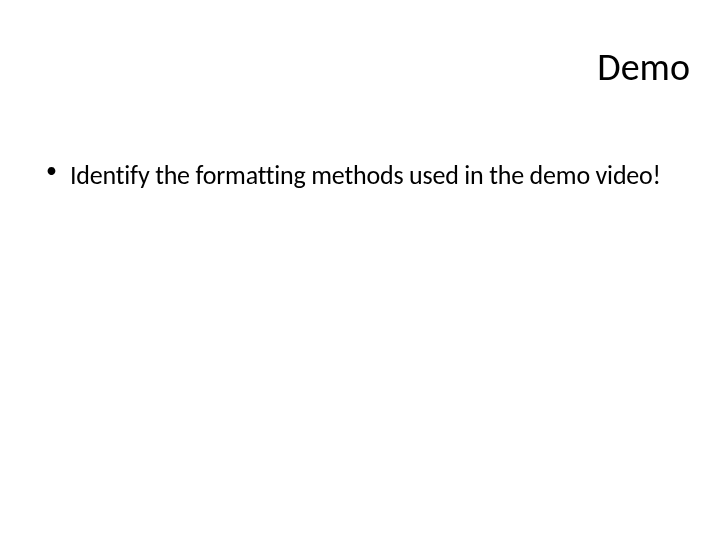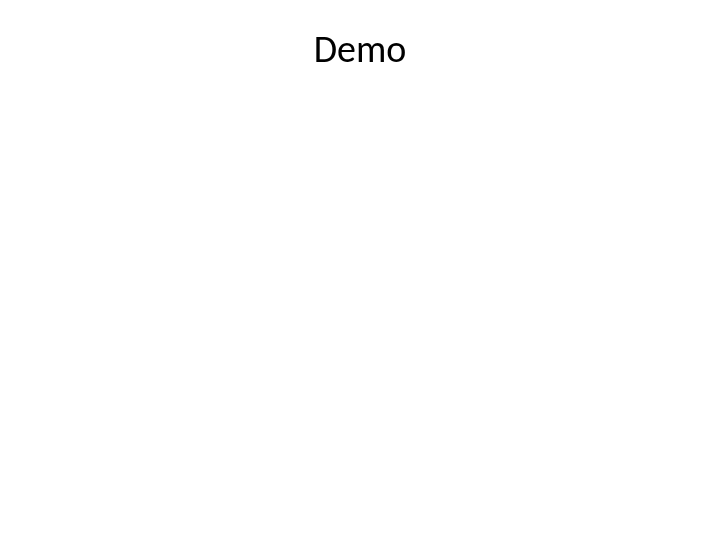--- a/index.html
+++ b/index.html
@@ -15,25 +15,25 @@
       color: #000000;
       position: relative;
       overflow: hidden;
     }
     .slide {
       width: 100%;
       height: 100%;
       padding: 24px 30px;
     }
     .title {
-      text-align: center;
+      text-align: right;
       font-size: 38px;
       font-weight: 400;
       margin-bottom: 56px;
-      margin-top: 2px;
+      margin-top: 20px;
     }
     .bullet-list {
       list-style: none;
       padding-left: 12px;
     }
     .bullet-item {
       position: relative;
       padding-left: 28px;
       font-size: 26px;
       line-height: 2.3;
@@ -45,13 +45,18 @@
       left: 4px;
       top: 0;
       font-size: 22px;
     }
   </style>
 </head>
 <body>
 
 <div class="slide">
   <h1 class="title">Demo</h1>
+  <ul class="bullet-list">
+    <li class="bullet-item">
+      <span>Identify the formatting methods used in the demo video!</span>
+    </li>
+  </ul>
 </div>
 
 </body></html>

